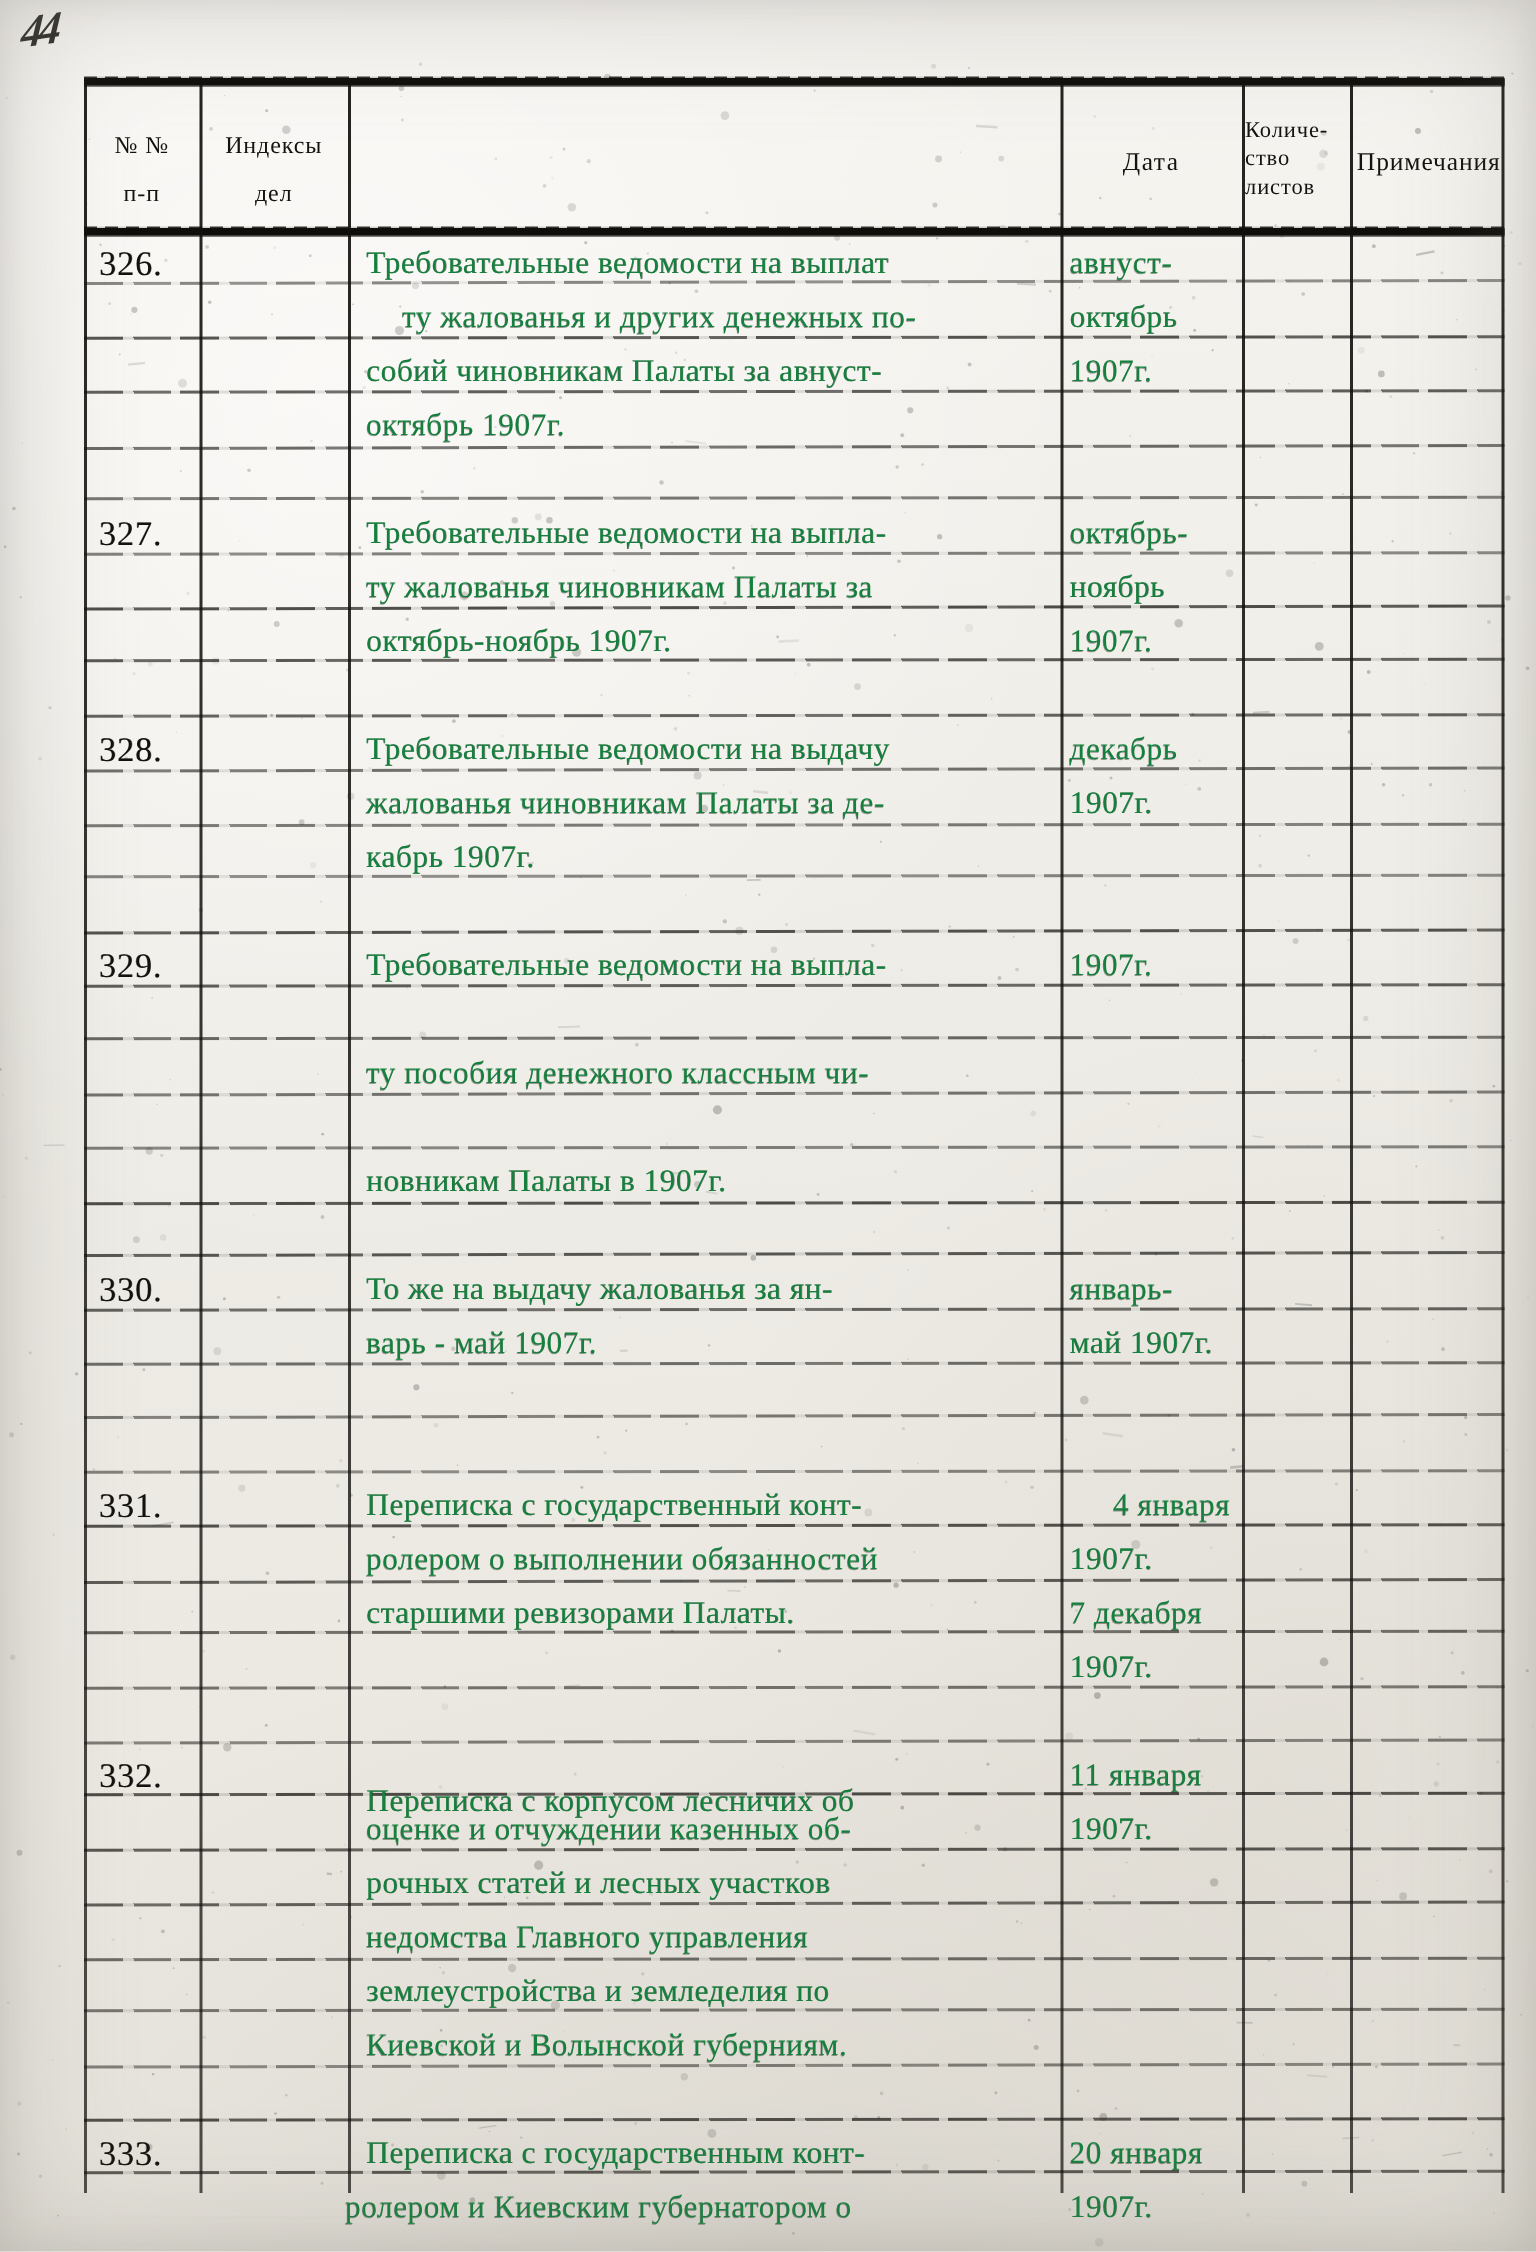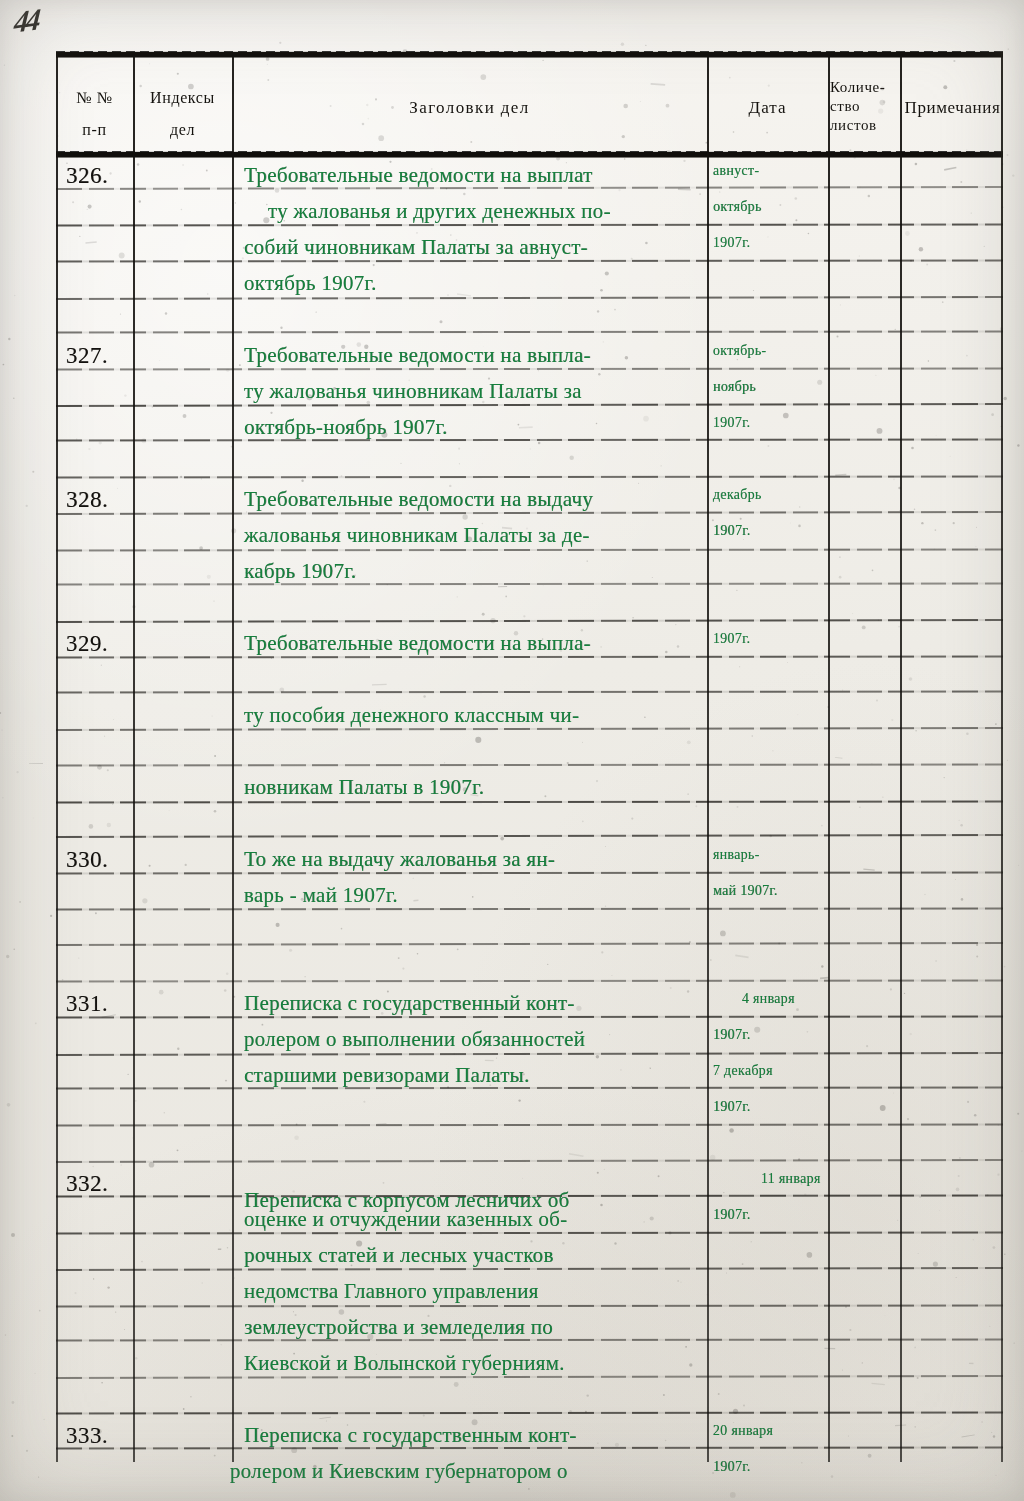--- a/index.html
+++ b/index.html
@@ -87,21 +87,21 @@
     letter-spacing:.5px;
     white-space:nowrap;
   }
   .ttl, .dt{
     position:absolute;
     font-family:"Liberation Serif", serif;
     font-size:21px;color:#15803d;
     white-space:nowrap;
     letter-spacing:.3px;
   }
-  .dt{font-size:14px;}
+  .dt{font-size:21px;}
 
   
   .ink1{text-shadow:.4px .3px 0 rgba(10,9,7,.45);}
   .ink2{text-shadow:-.3px .4px 0 rgba(10,9,7,.38);}
 </style>
 </head>
 <body>
 
 <div id="paper"></div>
 <svg id="speckles" width="1024" height="1501">
@@ -747,23 +747,20 @@
     <div class="vrule vcol" style="left: 844px; top: 4px; height: 1406px;"></div>
     <div class="vrule vcol" style="left: 945px; top: 0px; height: 1410px; width: 2px;"></div>
     <div class="hdr small" style="left: 0px; width: 77px; top: 30px; line-height: 2; font-size: 16px;">
       <div>№  №</div>
       <div>п-п</div>
     </div>
     <div class="hdr small" style="left: 77px; width: 99px; top: 30px; line-height: 2; font-size: 16px;">
       <div>Индексы</div>
       <div>дел</div>
     </div>
-    <div class="hdr mid" style="left: 176px; width: 475px; top: 44px; font-size: 17px; letter-spacing: 1.4px;">
-      <div>Заголовки  дел</div>
-    </div>
     <div class="hdr mid" style="left: 651px; width: 121px; top: 44px; font-size: 17px; letter-spacing: 1px;">
       <div>Дата</div>
     </div>
     <div class="hdr small" style="left: 772px; width: 72px; top: 26px; text-align: left; padding-left: 2px; line-height: 1.26;">
       <div>Количе-</div>
       <div>ство</div>
       <div>листов</div>
     </div>
     <div class="hdr mid" style="left: 844px; width: 103px; top: 44px; padding-left: 1px; font-size: 17px;">
       <div>Примечания</div>
@@ -807,21 +804,21 @@
     <div class="dt ink1" style="left: 657px; top: 975px;">1907г.</div>
     <div class="dt ink2" style="left: 657px; top: 1011px;">7 декабря</div>
     <div class="dt ink1" style="left: 657px; top: 1047px;">1907г.</div>
     <div class="num ink1" style="left: 10px; top: 1119px;">332.</div>
     <div class="ttl ink1" style="left: 188px; top: 1119px; max-width: 461px; margin-top: 17px;">Переписка с корпусом лесничих об</div>
     <div class="ttl ink2" style="left: 188px; top: 1155px; max-width: 461px;">оценке и отчуждении казенных об-</div>
     <div class="ttl ink1" style="left: 188px; top: 1191px; max-width: 461px;">рочных статей и лесных участков</div>
     <div class="ttl ink2" style="left: 188px; top: 1227px; max-width: 461px;">недомства Главного управления</div>
     <div class="ttl ink1" style="left: 188px; top: 1263px; max-width: 461px;">землеустройства и земледелия по</div>
     <div class="ttl ink2" style="left: 188px; top: 1299px; max-width: 461px;">Киевской и Волынской губерниям.</div>
-    <div class="dt ink2" style="left: 657px; top: 1119px; margin-left: 48px;">11 января</div>
+    <div class="dt ink2" style="left: 657px; top: 1119px;">11 января</div>
     <div class="dt ink1" style="left: 657px; top: 1155px;">1907г.</div>
     <div class="num ink2" style="left: 10px; top: 1371px;">333.</div>
     <div class="ttl ink1" style="left: 188px; top: 1371px; max-width: 461px;">Переписка с государственным конт-</div>
     <div class="ttl ink2" style="left: 174px; top: 1407px; max-width: 461px;">ролером и Киевским губернатором о</div>
     <div class="ttl ink1" style="left: 188px; top: 1443px; max-width: 461px;">ежегодном представлении характе-</div>
     <div class="dt ink2" style="left: 657px; top: 1371px;">20 января</div>
     <div class="dt ink1" style="left: 657px; top: 1407px;">1907г.</div>
   </div>
 
 <div id="vignette"></div>

